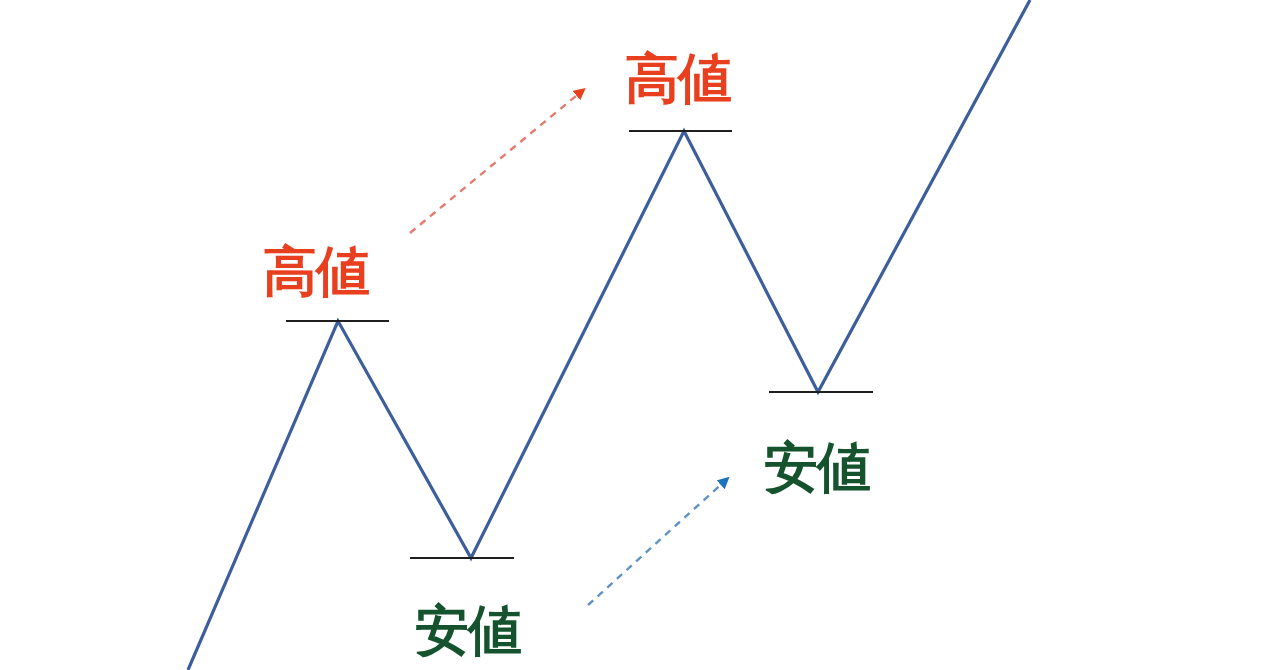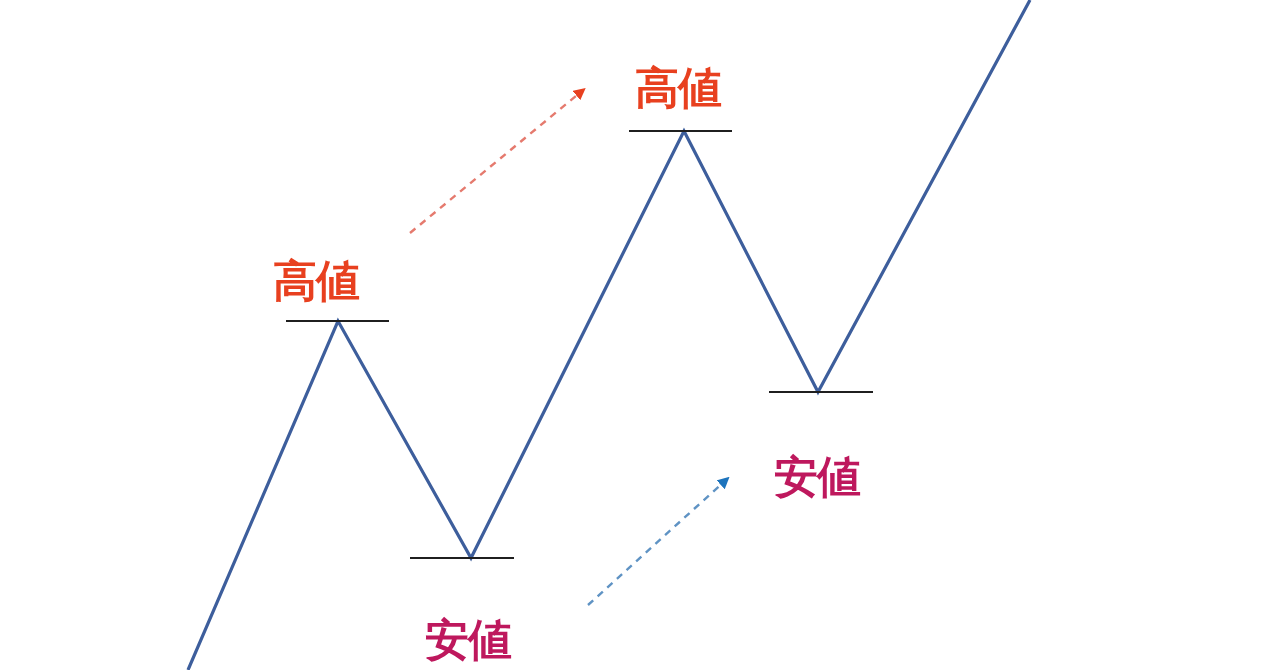--- a/index.html
+++ b/index.html
@@ -20,29 +20,28 @@
       position: absolute;
       left: 0;
       top: 0;
       width: 1280px;
       height: 670px;
     }
     .label {
       position: absolute;
       font-family: "DejaVu Sans", sans-serif;
       font-weight: bold;
-      font-size: 44px;
+      font-size: 54px;
       line-height: 1;
       letter-spacing: -1px;
       white-space: nowrap;
       transform: translate(-50%, -50%);
-      margin-top: 9px;
     }
     .label.high { color: #e8401f; }
-    .label.low  { color: #be185d; }
+    .label.low  { color: #14532d; }
   </style>
 </head>
 <body>
 
 <div class="canvas">
   <svg class="diagram" viewBox="0 0 1280 670" xmlns="http://www.w3.org/2000/svg">
     <defs>
       <marker id="arrow-red" viewBox="0 0 10 10" refX="6" refY="5" markerWidth="5" markerHeight="5" orient="auto">
         <path d="M0,0 L10,5 L0,10 z" fill="#e8401f"></path>
       </marker>

